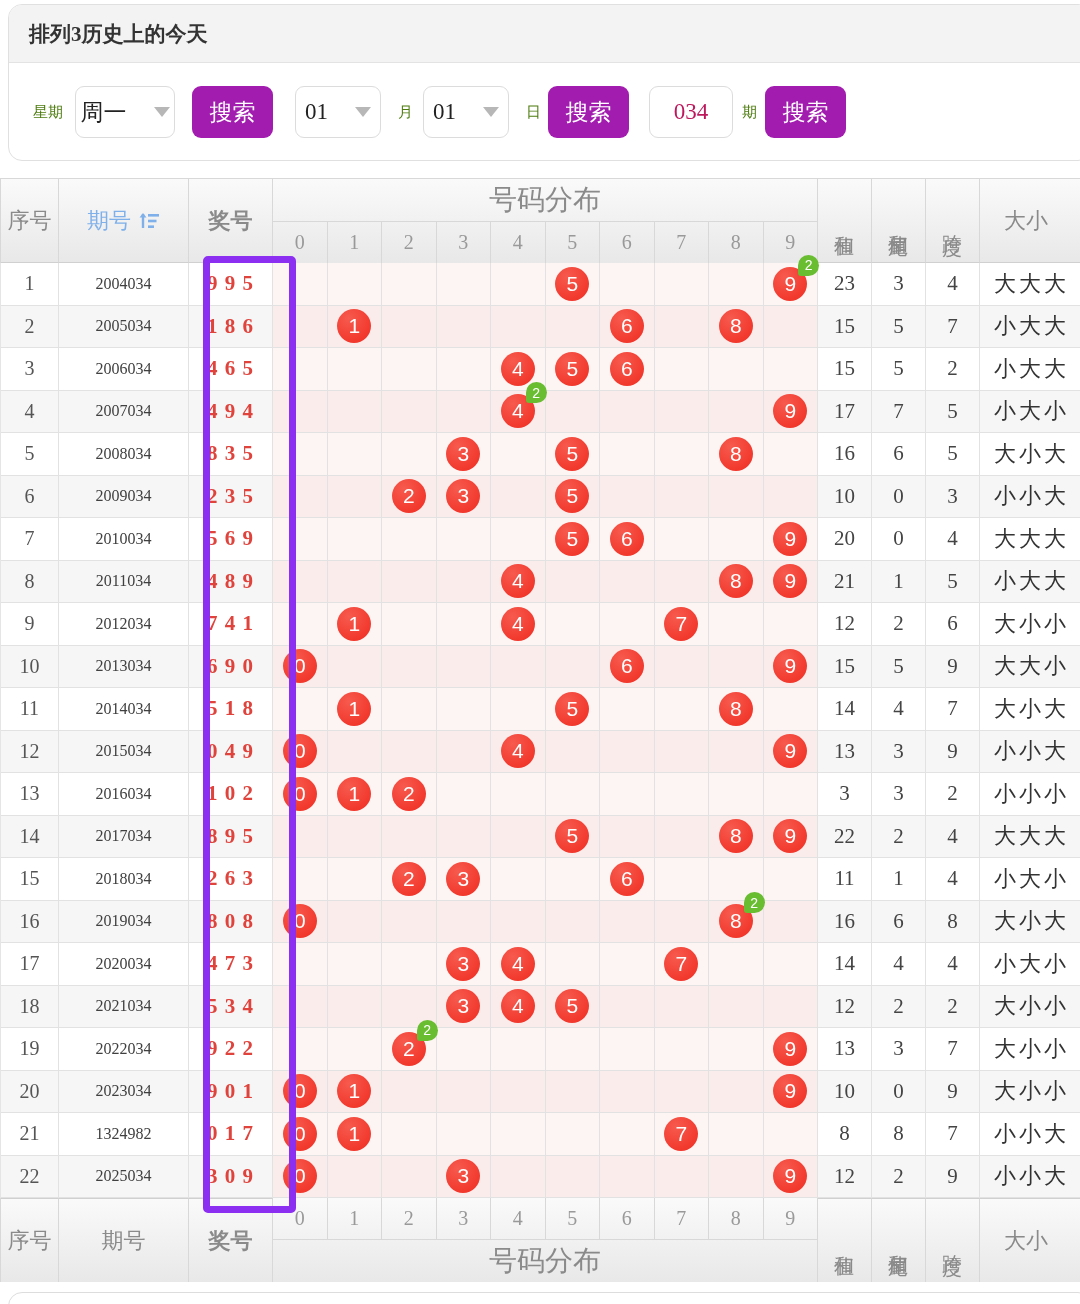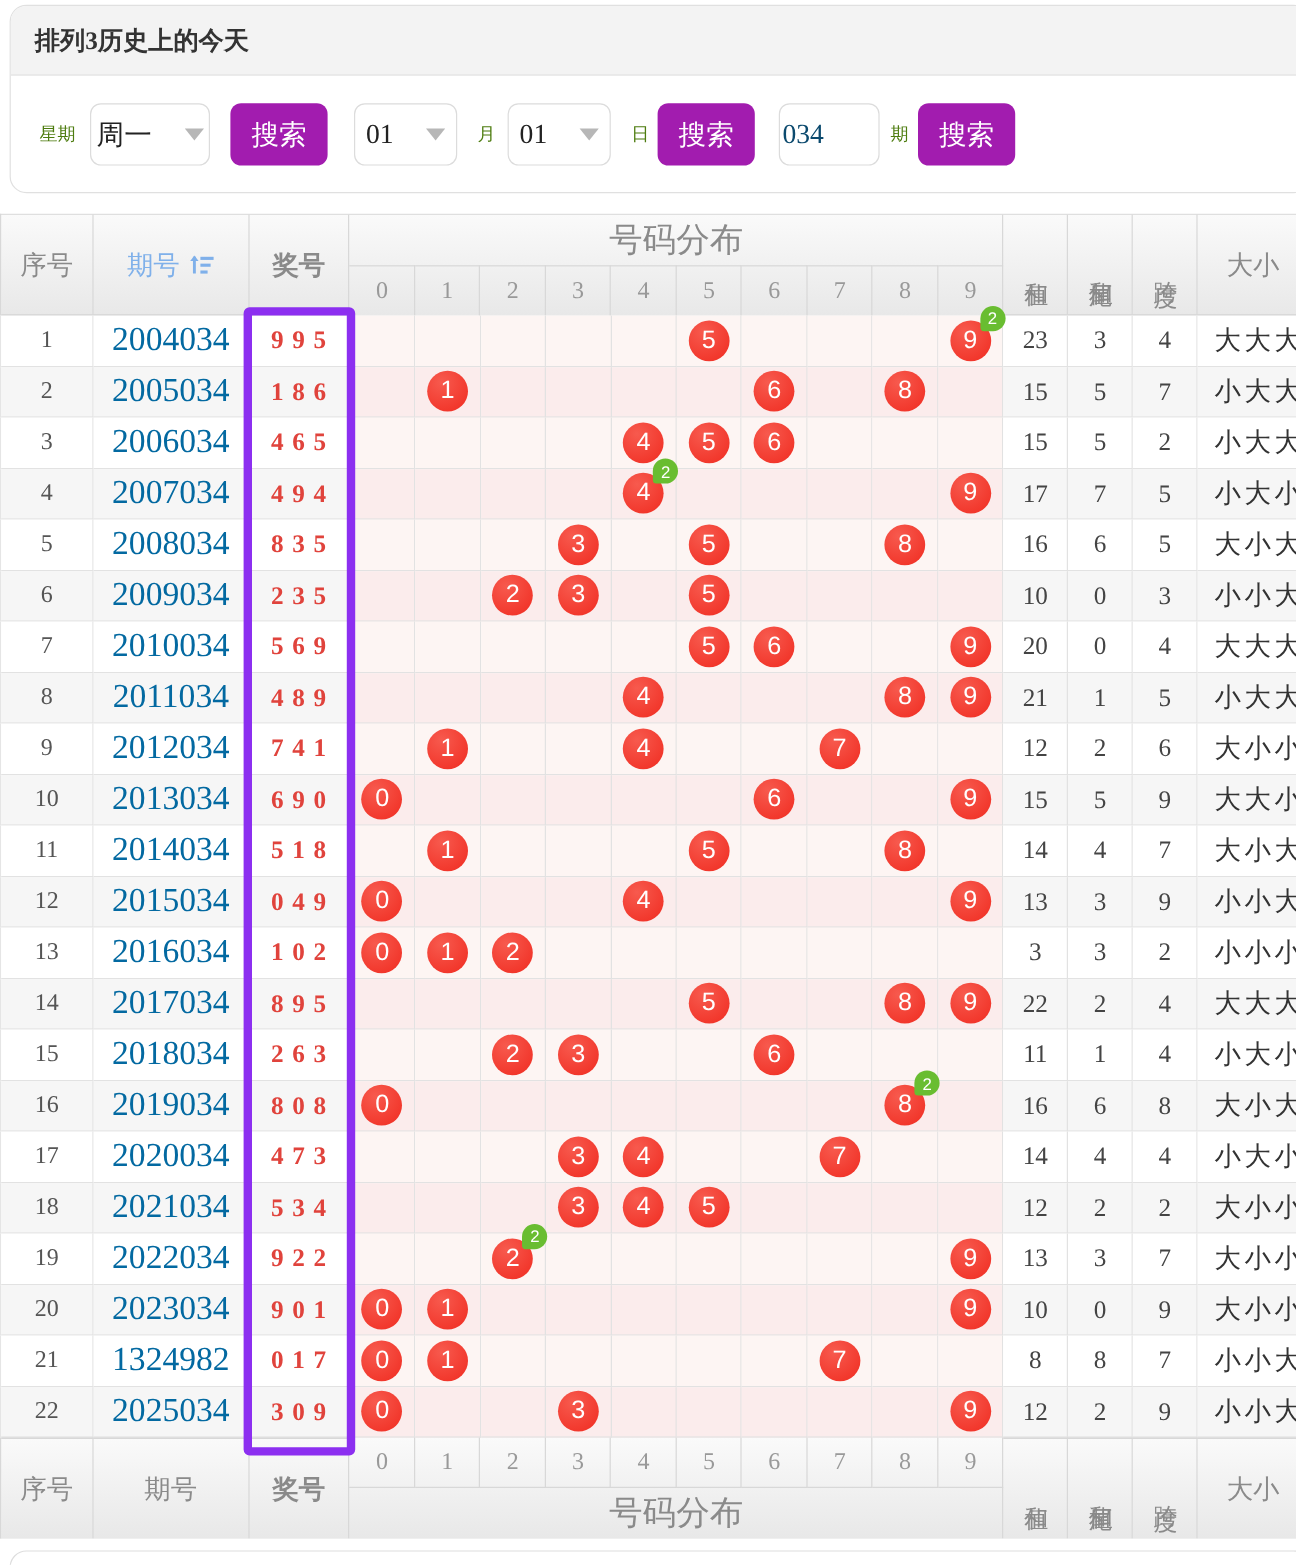--- a/index.html
+++ b/index.html
@@ -25,27 +25,27 @@
     font-size:23px;color:#222;box-sizing:border-box;cursor:pointer;
   }
   .chev{width:0;height:0;border-left:8px solid transparent;border-right:8px solid transparent;border-top:10px solid #b7b7b7;}
   .btn{
     height:52px;width:81px;border:none;border-radius:9px;background:#a21caf;color:#fff;
     font-size:23px;display:flex;align-items:center;justify-content:center;cursor:pointer;
     font-family:inherit;
   }
   .issue-input{
     height:52px;width:84px;border:1px solid #dcdcdc;border-radius:9px;box-sizing:border-box;
-    color:#0c4a6e;font-size:23px;font-family:inherit;outline:none;
+    color:#be185d;font-size:23px;text-align:center;font-family:inherit;outline:none;
   }
   
   .table-wrap{position:absolute;left:0;top:178px;width:1080px;height:1104px;overflow:hidden;}
   .tbl{width:1142px;}
   .cell{box-sizing:border-box;display:flex;align-items:center;justify-content:center;}
-  .c-idx{width:77px;text-align:center;}
+  .c-idx{width:58px;text-align:center;}
   .c-period{width:130px;}
   .c-prize{width:84px;font-weight:bold;}
   .c-d{width:54.5px;}
   .c-sum,.c-tail,.c-span{width:54px;}
   .c-size{width:144px;justify-content:flex-start;padding-left:14px;}
   
   .thead,.tfoot{
     display:flex;height:84px;border-left:1px solid #d8d8d8;
     background:linear-gradient(180deg,#fafafa,#e8e8e8);
   }
@@ -67,21 +67,21 @@
   .digit-row.top .dcell{border-top:1px solid #d8d8d8;}
   .digit-row.bottom .dcell{border-bottom:1px solid #d8d8d8;}
   
   .trow{display:flex;height:42.5px;border-left:1px solid #e5e5e5;}
   .trow .cell{border-right:1px solid #e2e2e2;border-bottom:1px solid #e2e2e2;height:42.5px;}
   .trow.odd  .plain{background:#ffffff;}
   .trow.even .plain{background:#f6f6f6;}
   .trow.odd  .c-d{background:#fdf5f3;}
   .trow.even .c-d{background:#fbecec;}
   .idx{font-size:20px;color:#555;}
-  .period{font-size:28px;color:#0369a1;}
+  .period{font-size:16px;color:#404040;}
   .prize{font-size:21px;color:#e0433c;letter-spacing:1px;}
   .num{font-size:21px;color:#444;}
   .size{font-size:22px;color:#333;letter-spacing:3px;}
   
   .ball{
     width:34px;height:34px;border-radius:50%;
     background:radial-gradient(circle at 35% 28%,#f75a4e,#f02b20);
     color:#fff;font-size:21px;display:flex;align-items:center;justify-content:center;
     position:relative;font-family:"Liberation Sans",sans-serif;
   }

